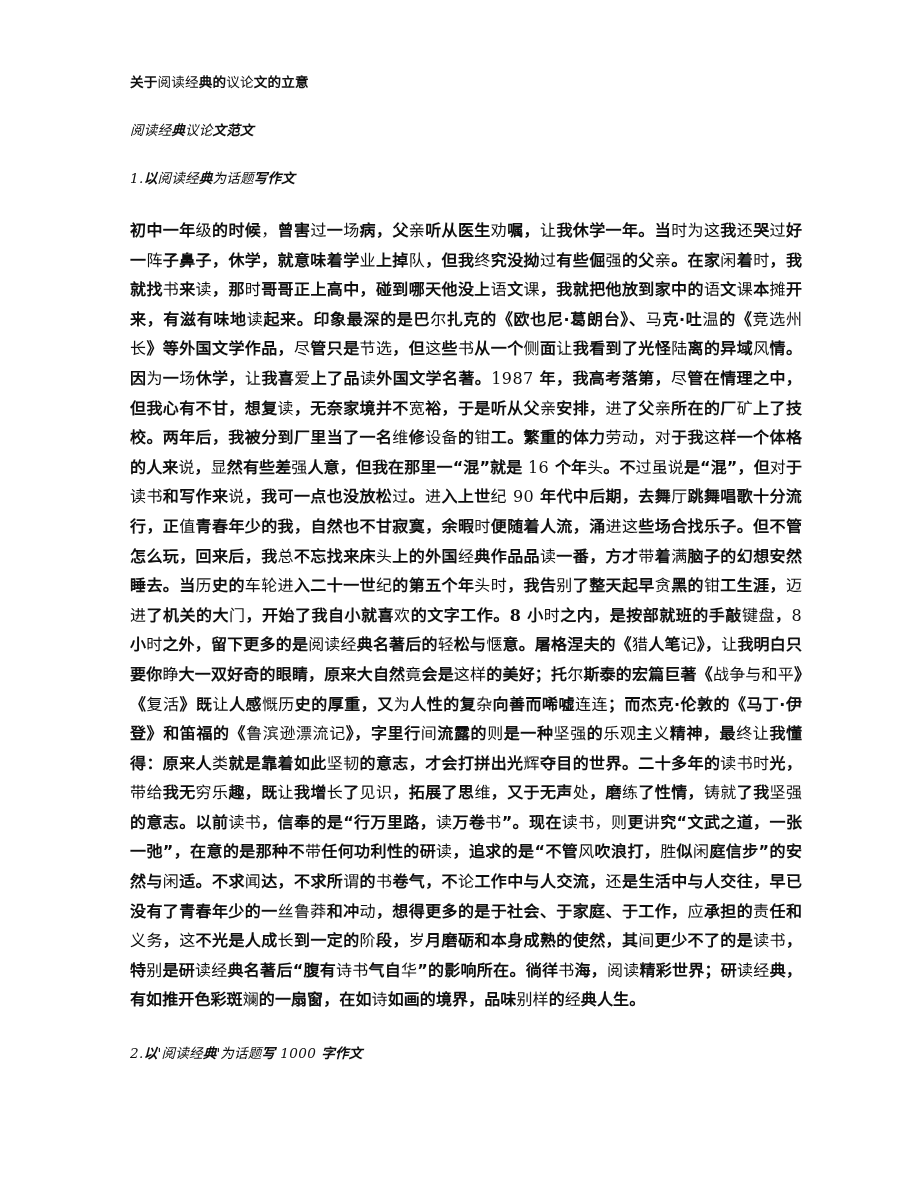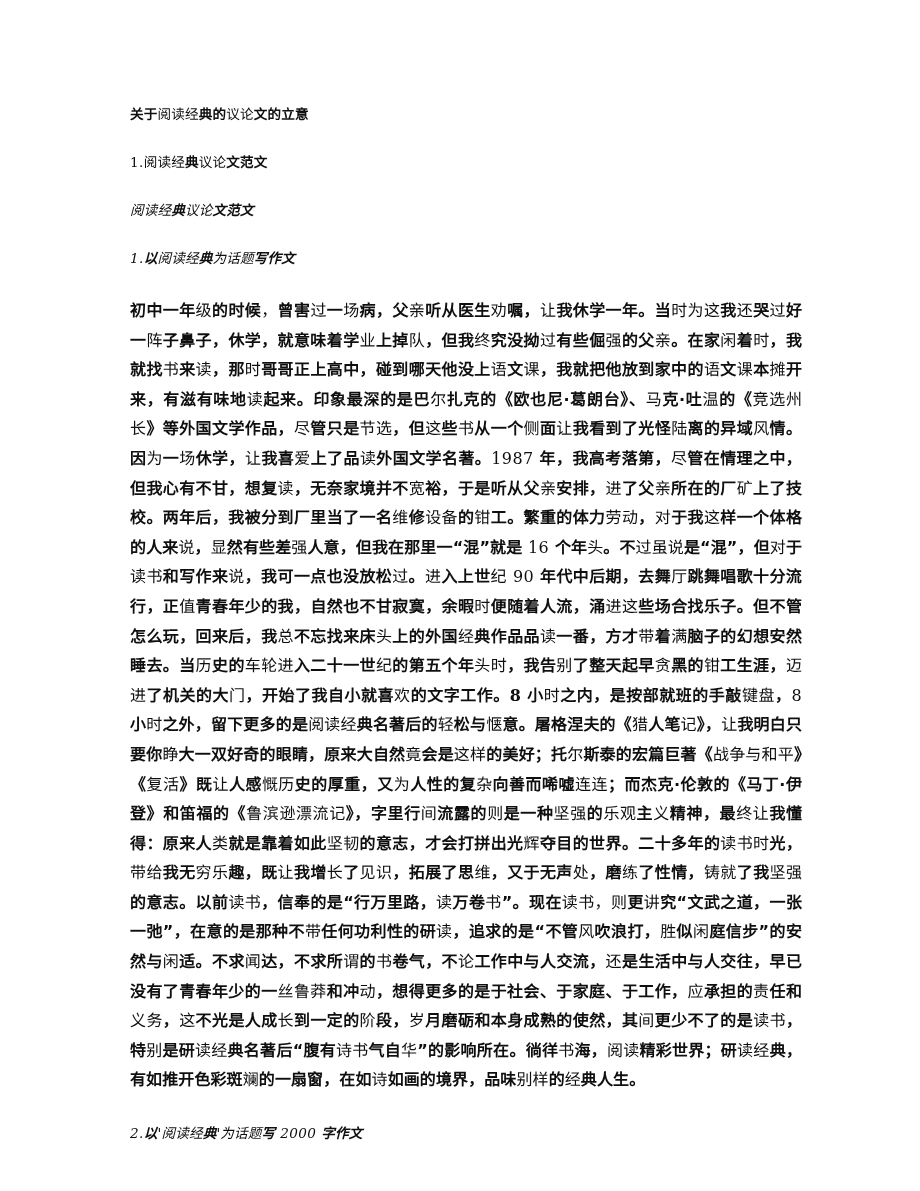--- a/index.html
+++ b/index.html
@@ -15,21 +15,21 @@
     color: #0f0f0f;
     -webkit-font-smoothing: antialiased;
   }
 
   .page {
     position: relative;
     width: 788px;
     height: 1191px;
     background: #ffffff;
     box-sizing: border-box;
-    padding: 104px 120px 0 130px;
+    padding: 72px 120px 0 130px;
   }
 
   .doc-body {
     width: 672px;
   }
 
   
   .title-line,
   .heading-line,
   .sub-line {
@@ -64,26 +64,25 @@
   .spacer-bottom { height: 60px; }
 </style>
 </head>
 <body>
 
 <div class="page">
   <div class="doc-body">
 
     <p class="title-line"><b>关于</b><span class="r">阅读经</span><b>典的</b><span class="r">议论</span><b>文的立意</b></p>
 
-    <p class="heading-line"><span class="num r">1.</span><span class="r">阅读经</span><b>典</b><span class="r">议论</span><b>文范文</b></p>
 
     <p class="sub-line"><span class="r">阅读经</span><b>典</b><span class="r">议论</span><b>文范文</b></p>
 
     <p class="sub-line"><span class="num">1.</span><b>以</b><span class="r">阅读经</span><b>典</b><span class="r">为话题</span><b>写作文</b></p>
 
     <p class="para"><b>初中一年</b><span class="r">级</span><b>的时候</b><span class="r">，</span><b>曾害</b><span class="r">过</span><b>一</b><span class="r">场</span><b>病，父</b><span class="r">亲</span><b>听从医生</b><span class="r">劝</span><b>嘱，</b><span class="r">让</span><b>我休学一年。当</b><span class="r">时为这</span><b>我</b><span class="r">还</span><b>哭</b><span class="r">过</span><b>好一</b><span class="r">阵</span><b>子鼻子，休学，就意味着学</b><span class="r">业</span><b>上掉</b><span class="r">队</span><b>，但我</b><span class="r">终</span><b>究没拗</b><span class="r">过</span><b>有些倔</b><span class="r">强</span><b>的父</b><span class="r">亲</span><b>。在家</b><span class="r">闲</span><b>着</b><span class="r">时</span><b>，我就找</b><span class="r">书</span><b>来</b><span class="r">读</span><b>，那</b><span class="r">时</span><b>哥哥正上高中，碰到哪天他没上</b><span class="r">语</span><b>文</b><span class="r">课</span><b>，我就把他放到家中的</b><span class="r">语</span><b>文</b><span class="r">课</span><b>本</b><span class="r">摊</span><b>开来，有滋有味地</b><span class="r">读</span><b>起来。印象最深的是巴</b><span class="r">尔</span><b>扎克的《欧也尼·葛朗台》、</b><span class="r">马</span><b>克·吐</b><span class="r">温</span><b>的《</b><span class="r">竞选州长</span><b>》等外国文学作品，</b><span class="r">尽</span><b>管只是</b><span class="r">节选</span><b>，但</b><span class="r">这<b>些</b><span class="r">书</span><b>从一个</b><span class="r">侧</span><b>面</b><span class="r">让</span><b>我看到了光怪</b><span class="r">陆</span><b>离的异域</b><span class="r">风</span><b>情。因</b><span class="r">为</span><b>一</b><span class="r">场</span><b>休学，</b><span class="r">让</span><b>我喜</b><span class="r">爱</span><b>上了品</b><span class="r">读</span><b>外国文学名著。</b><span class="num r">1987</span><b> 年，我高考落第，</b><span class="r">尽</span><b>管在情理之中，但我心有不甘，想复</b><span class="r">读</span><b>，无奈家境并不</b><span class="r">宽</span><b>裕，于是听从父</b><span class="r">亲</span><b>安排，</b><span class="r">进</span><b>了父</b><span class="r">亲</span><b>所在的厂</b><span class="r">矿</span><b>上了技校。两年后，我被分到厂里当了一名</b><span class="r">维</span><b>修</b><span class="r">设备<b>的</b><span class="r">钳</span><b>工。繁重的体力</b><span class="r">劳动</span><b>，</b><span class="r">对</span><b>于我</b><span class="r">这</span><b>样一个体格的人来</b><span class="r">说</span><b>，</b><span class="r">显<b>然有些差</b><span class="r">强</span><b>人意，但我在那里一“混”就是 </b><span class="num">16</span><b> 个年</b><span class="r">头</span><b>。不</b><span class="r">过虽说</span><b>是“混”，但</b><span class="r">对</span><b>于</b><span class="r">读书</span><b>和</b><span class="b">写作来</span><span class="r">说</span><b>，我可一点也没放松</b><span class="r">过</span><b>。</b><span class="r">进</span><b>入上世</b><span class="r">纪</span><b> </b><span class="num">90</span><b> 年代中后期，去舞</b><span class="r">厅</span><b>跳舞唱歌十分流行，正</b><span class="r">值</span><b>青春年少的我，自然也不甘寂寞，余暇</b><span class="r">时</span><b>便随着人流，涌</b><span class="r">进这</span><b>些</b><span class="b">场合找乐子。但不管怎么玩，回来后，我<span class="r">总</span><b>不忘找来床</b><span class="r">头</span><b>上的外国</b><span class="r">经</span><b>典作品品</b><span class="r">读</span><b>一番，方才</b><span class="r">带</span><b>着</b><span class="r">满</span><b>脑子的幻想安然睡去。当</b><span class="r">历</span><b>史的</b><span class="r">车轮进</span><b>入二十一世</b><span class="r">纪</span><b>的第五个年</b><span class="r">头时</span><b>，我告</b><span class="r">别</span><b>了整天起早</b><span class="r">贪</span><b>黑的</b><span class="r">钳</span><b>工生涯，</b><span class="r">迈进</span><b>了机关的大</b><span class="r">门</span><b>，开始了我自小就喜</b><span class="r">欢</span><b>的文字工作。</b><span class="num">8</span><b> 小</b><span class="r">时</span><b>之内，是按部就班的手敲</b><span class="r">键盘</span><b>，</b><span class="num r">8</span><b> 小</b><span class="r">时</span><b>之外，留下更多的是</b><span class="r">阅读经</span><b>典名著后的</b><span class="r">轻</span><b>松与</b><span class="r">惬</span><b>意。屠格涅夫的《</b><span class="r">猎</span><b>人笔</b><span class="r">记</span><b>》，</b><span class="r">让</span><b>我明白只要你</b><span class="r">睁</span><b>大一双好奇的眼睛，原来大自然</b><span class="r">竟</span><b>会是</b><span class="r">这样<b>的美好；托</b><span class="r">尔</span><b>斯泰的宏篇巨著《</b><span class="r">战争与和平</span><b>》《</b><span class="r">复活</span><b>》既</b><span class="r">让</span><b>人感</b><span class="r">慨历</span><b>史的厚重，又</b><span class="r">为</span><b>人性的复</b><span class="r">杂</span><b>向善而唏嘘</b><span class="r">连连</span><b>；而杰克·</b><span class="b">伦敦</span><b>的《</b><span class="b">马丁·伊登</span><b>》和笛福的《</b><span class="r">鲁滨逊漂流记</span><b>》，字里行</b><span class="r">间</span><b>流露的</b><span class="r">则</span><b>是一种</b><span class="r">坚强</span><b>的</b><span class="r">乐观</span><b>主</b><span class="r">义</span><b>精神，最</b><span class="r">终让</span><b>我懂得：原来人</b><span class="r">类</span><b>就是靠着如此</b><span class="r">坚韧</span><b>的意志，才会打拼出光</b><span class="r">辉</span><b>夺目的世界。二十多年的</b><span class="r">读书时<b>光，</b><span class="r">带给</span><b>我无</b><span class="r">穷乐</span><b>趣，既</b><span class="r">让</span><b>我增</b><span class="r">长</span><b>了</b><span class="r">见识</span><b>，拓展了思</b><span class="r">维</span><b>，又于无声</b><span class="r">处</span><b>，磨</b><span class="r">练</span><b>了性情，</b><span class="r">铸就</span><b>了我</b><span class="r">坚强</span><b>的意志。以前</b><span class="r">读书</span><b>，信奉的是“行万里路，</b><span class="r">读</span><b>万卷</b><span class="r">书</span><b>”。现在</b><span class="r">读书，则<b>更</b><span class="r">讲</span><b>究“文武之道，一张一弛”，在意的是那种不</b><span class="r">带</span><b>任何功利性的研</b><span class="r">读</span><b>，追求的是“不管</b><span class="r">风</span><b>吹浪打，</b><span class="r">胜</span><b>似</b><span class="r">闲</span><b>庭信步”的安然与</b><span class="r">闲</span><b>适。不求</b><span class="r">闻</span><b>达，不求所</b><span class="r">谓</span><b>的</b><span class="r">书</span><b>卷气，不</b><span class="r">论</span><b>工作中与人交流，</b><span class="r">还</span><b>是生活中与人交往，早已没有了青春年少的一</b><span class="r">丝鲁莽</span><b>和冲</b><span class="r">动</span><b>，想得更多的是于社会、于家庭、于工作，</b><span class="r">应</span><b>承担的</b><span class="r">责</span><b>任和</b><span class="r">义务</span><b>，</b><span class="r">这<b>不光是人成</b><span class="r">长</span><b>到一定的</b><span class="r">阶</span><b>段，</b><span class="r">岁</span><b>月磨</b><span class="b">砺</span><b>和本身成熟的使然，其</b><span class="r">间</span><b>更少不了的是</b><span class="r">读书</span><b>，特</b><span class="r">别</span><b>是研</b><span class="r">读经</span><b>典名著后“腹有</b><span class="r">诗书</span><b>气自</b><span class="r">华</span><b>”的影响所在。</b><b>徜徉</b><span class="r">书</span><b>海，</b><span class="r">阅读</span><b>精彩世界；研</b><span class="r">读经</span><b>典，有如推开色彩斑</b><span class="r">斓</span><b>的一扇窗，在如</b><span class="r">诗</span><b>如画的境界，品味</b><span class="r">别样</span><b>的</b><span class="r">经</span><b>典人生。</b></span></span></span></span></span></span></span></span></p>
 
-    <p class="sub-line"><span class="num">2.</span><b>以</b><span class="r">'</span><span class="r">阅读经</span><b>典</b><span class="r">'为话题</span><b>写 </b><span class="num">2000</span><b> 字作文</b></p>
+    <p class="sub-line"><span class="num">2.</span><b>以</b><span class="r">'</span><span class="r">阅读经</span><b>典</b><span class="r">'为话题</span><b>写 </b><span class="num">1000</span><b> 字作文</b></p>
 
 
     <div class="spacer-bottom"></div>
   </div>
 </div>
 
 </body></html>

